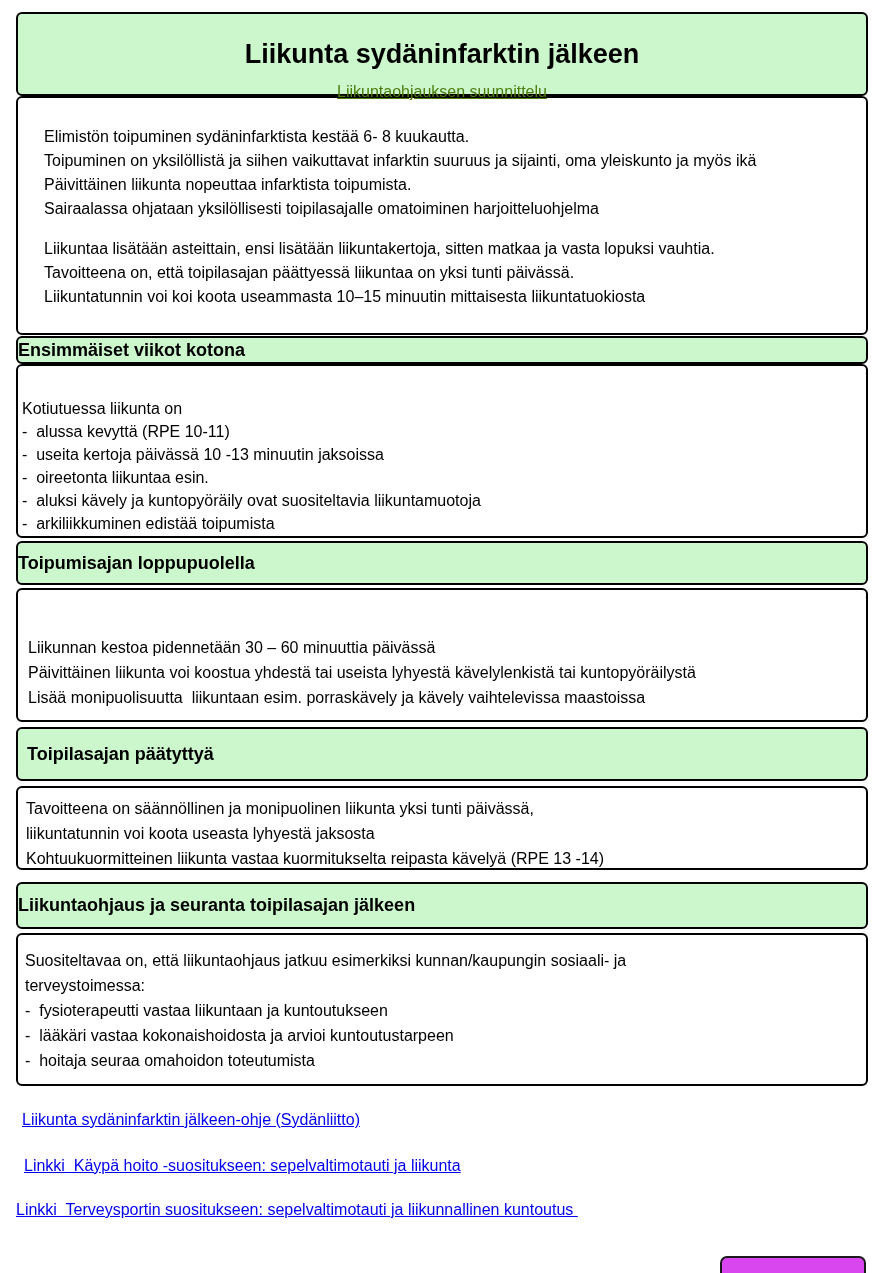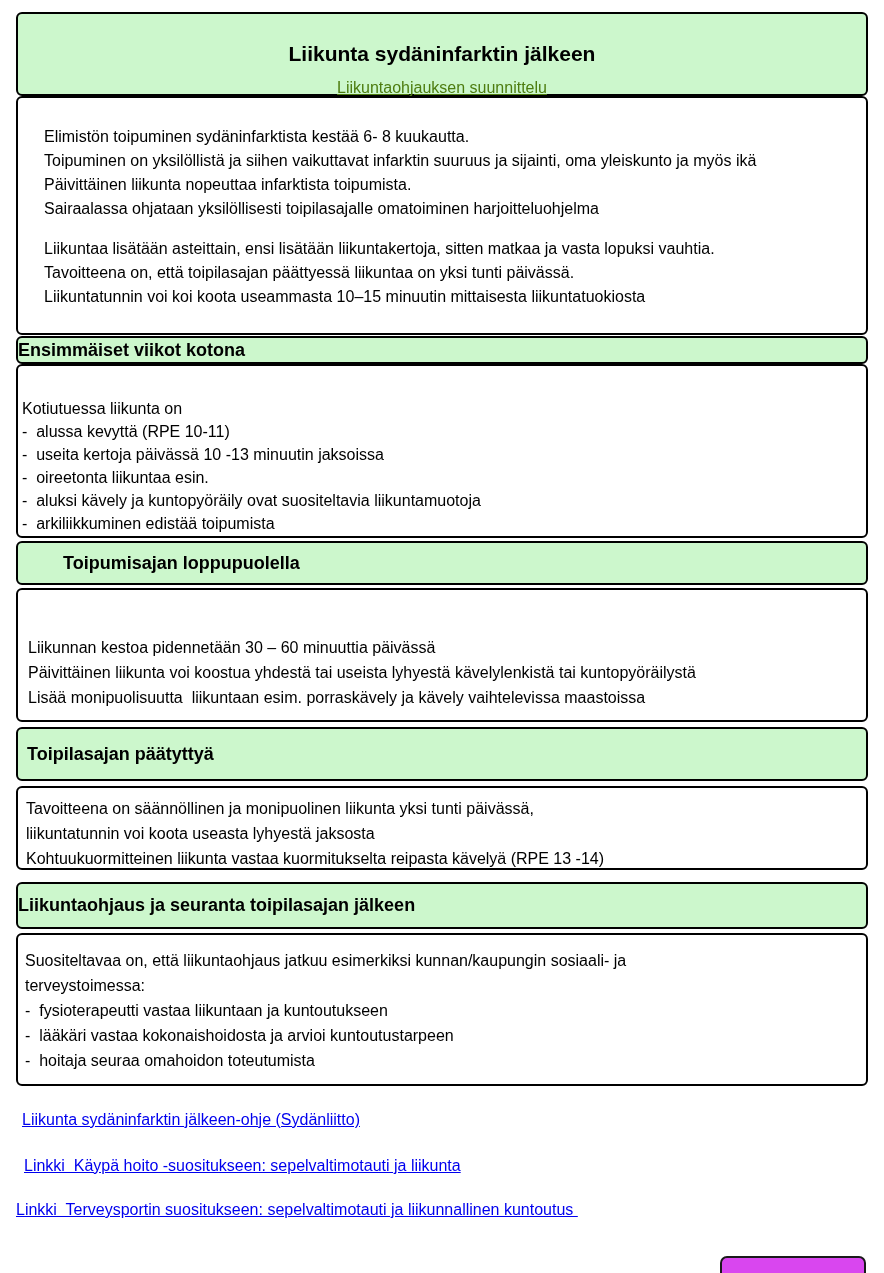--- a/index.html
+++ b/index.html
@@ -17,28 +17,28 @@
     border:2px solid #000000;
     border-radius:6px;
   }
   .gbox{background:#ccf7cc;}
   .wbox{background:#ffffff;}
   .title-box{
     margin-top:12px;height:84px;
     display:flex;flex-direction:column;align-items:center;justify-content:center;
     gap:13px;
   }
-  .page-title{font-size:21px;font-weight:bold;margin-top:31px;}
+  .page-title{font-size:27px;font-weight:bold;margin-top:31px;}
   .title-link{font-size:16px;color:#4d7c0f;text-decoration:underline;cursor:pointer;}
   .bar{
     display:flex;align-items:center;justify-content:flex-start;
     font-size:18px;font-weight:bold;
   }
   .bar-1{margin-top:1px;height:28px;}
-  .bar-2{margin-top:3px;height:44px;padding-left:45px;}
+  .bar-2{margin-top:3px;height:44px;}
   .bar-3{margin-top:5px;height:54px;padding-left:9px;}
   .bar-4{margin-top:12px;height:47px;}
   .line{white-space:pre-wrap;font-size:16px;}
   .box-intro{height:239px;padding:27px 10px 0 26px;}
   .box-intro .line{line-height:24px;}
   .box-intro .para2{margin-top:16px;}
   .box-s0{height:174px;padding:31px 10px 0 4px;}
   .box-s0 .line{line-height:23px;}
   .box-s1{margin-top:3px;height:134px;padding:45px 10px 0 10px;}
   .box-s1 .line{line-height:25px;}

